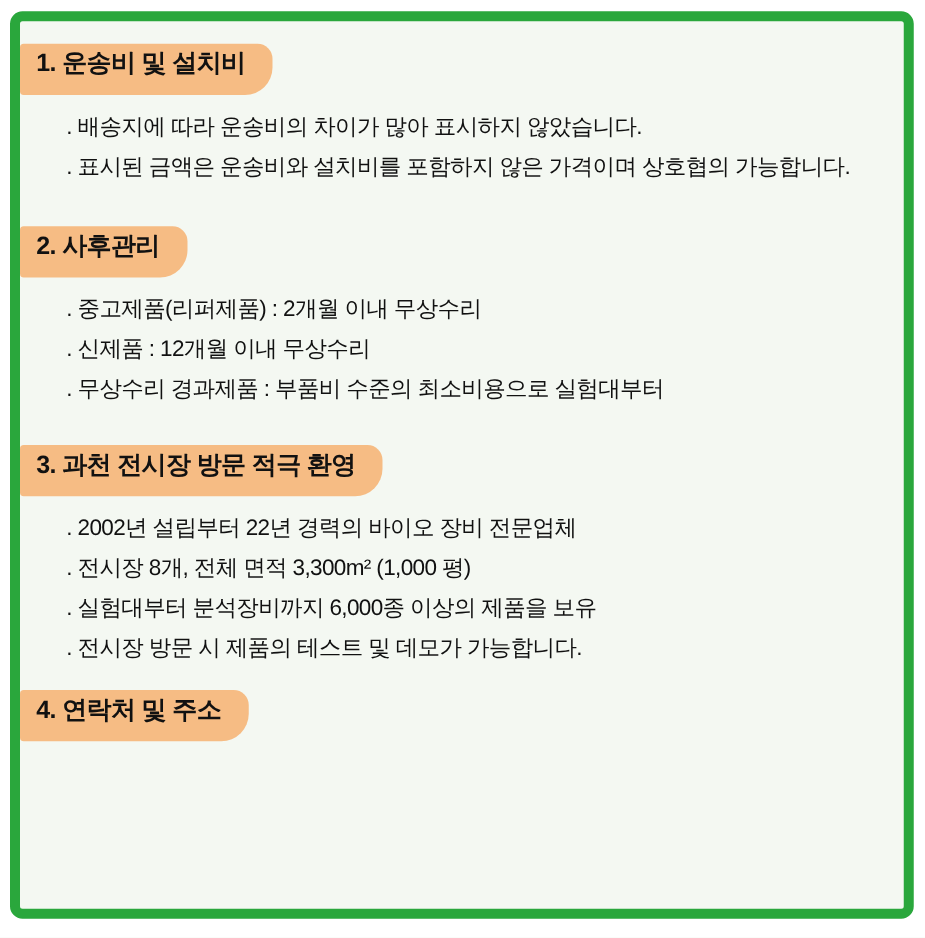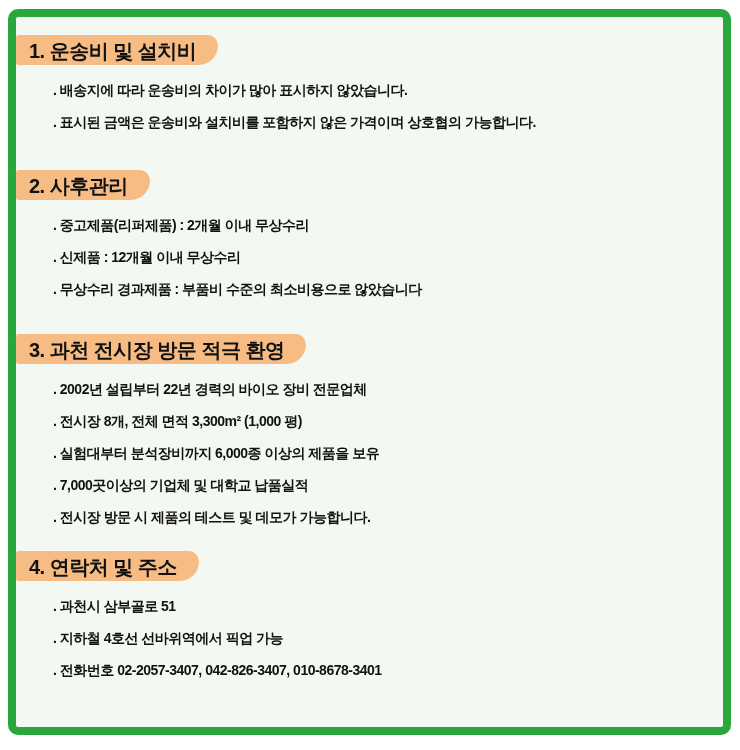--- a/index.html
+++ b/index.html
@@ -27,35 +27,35 @@
     padding:18px 14px 0 0;
   }
   .section{margin-bottom:30px;}
   .sec-2{margin-bottom:20px;margin-top:32px;}
   .sec-3{margin-bottom:18px;margin-top:29px;}
   .sec-4{margin-bottom:0;}
   .badge{
     display:inline-block;
     background:var(--badge-bg);
     border-radius:3px 12px 22px 3px;
-    padding:5px 22px 3px 13px;
+    padding:5px 22px 14px 13px;
     font-size:20px;
     font-weight:700;
     letter-spacing:-0.5px;
     margin-bottom:9px;
     line-height:22px;
   }
   ul.items{
     list-style:none;
     margin:0;
     padding:0 0 0 37px;
   }
   ul.items li{
-    font-size:14px;
-    font-weight:700;
+    font-size:18px;
+    font-weight:400;
     letter-spacing:-0.5px;
     line-height:32px;
     white-space:nowrap;
   }
 </style>
 </head>
 <body>
 
 <div class="frame">
 
@@ -65,37 +65,31 @@
       <li>. 배송지에 따라 운송비의 차이가 많아 표시하지 않았습니다.</li>
       <li>. 표시된 금액은 운송비와 설치비를 포함하지 않은 가격이며 상호협의 가능합니다.</li>
     </ul>
   </div>
 
   <div class="section sec-2">
     <div class="badge">2. 사후관리</div>
     <ul class="items">
       <li>. 중고제품(리퍼제품) : 2개월 이내 무상수리</li>
       <li>. 신제품 : 12개월 이내 무상수리</li>
-      <li>. 무상수리 경과제품 : 부품비 수준의 최소비용으로 않았습니다</li>
+      <li>. 무상수리 경과제품 : 부품비 수준의 최소비용으로 실험대부터</li>
     </ul>
   </div>
 
   <div class="section sec-3">
     <div class="badge">3. 과천 전시장 방문 적극 환영</div>
     <ul class="items">
       <li>. 2002년 설립부터 22년 경력의 바이오 장비 전문업체</li>
       <li>. 전시장 8개, 전체 면적 3,300m² (1,000 평)</li>
       <li>. 실험대부터 분석장비까지 6,000종 이상의 제품을 보유</li>
-      <li>. 7,000곳이상의 기업체 및 대학교 납품실적</li>
       <li>. 전시장 방문 시 제품의 테스트 및 데모가 가능합니다.</li>
     </ul>
   </div>
 
   <div class="section sec-4">
     <div class="badge">4. 연락처 및 주소</div>
-    <ul class="items">
-      <li>. 과천시 삼부골로 51</li>
-      <li>. 지하철 4호선 선바위역에서 픽업 가능</li>
-      <li>. 전화번호 02-2057-3407, 042-826-3407, 010-8678-3401</li>
-    </ul>
   </div>
 
 </div>
 
 </body></html>

